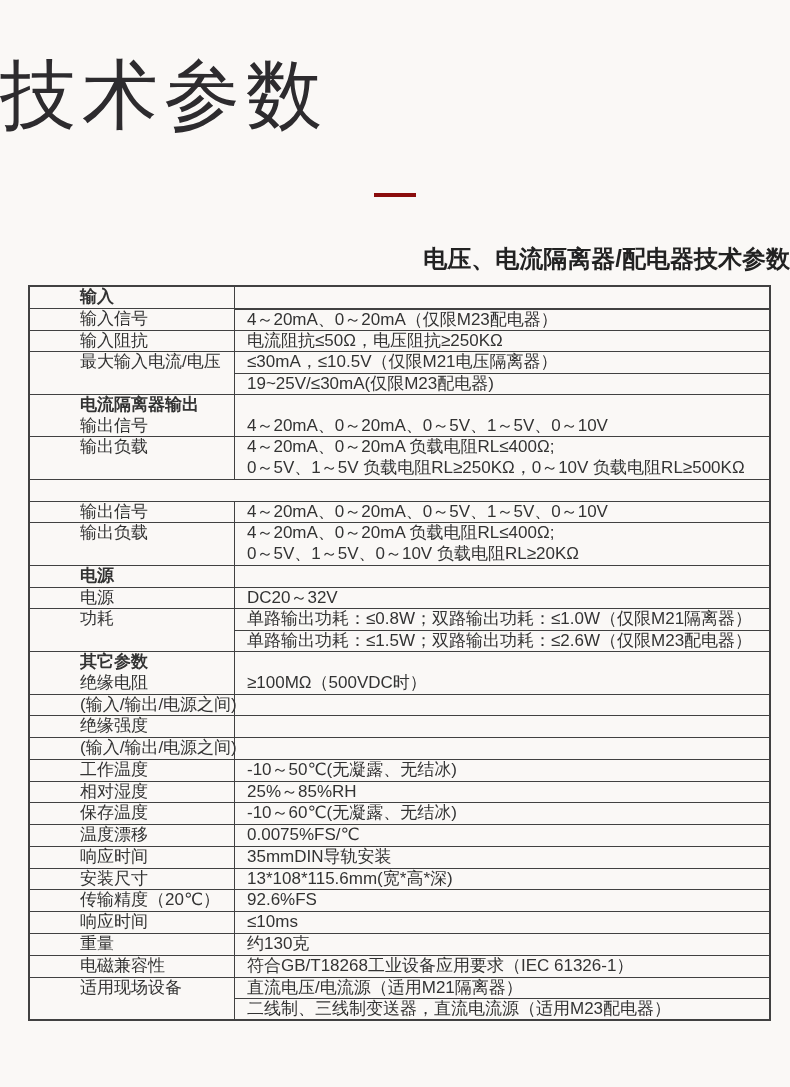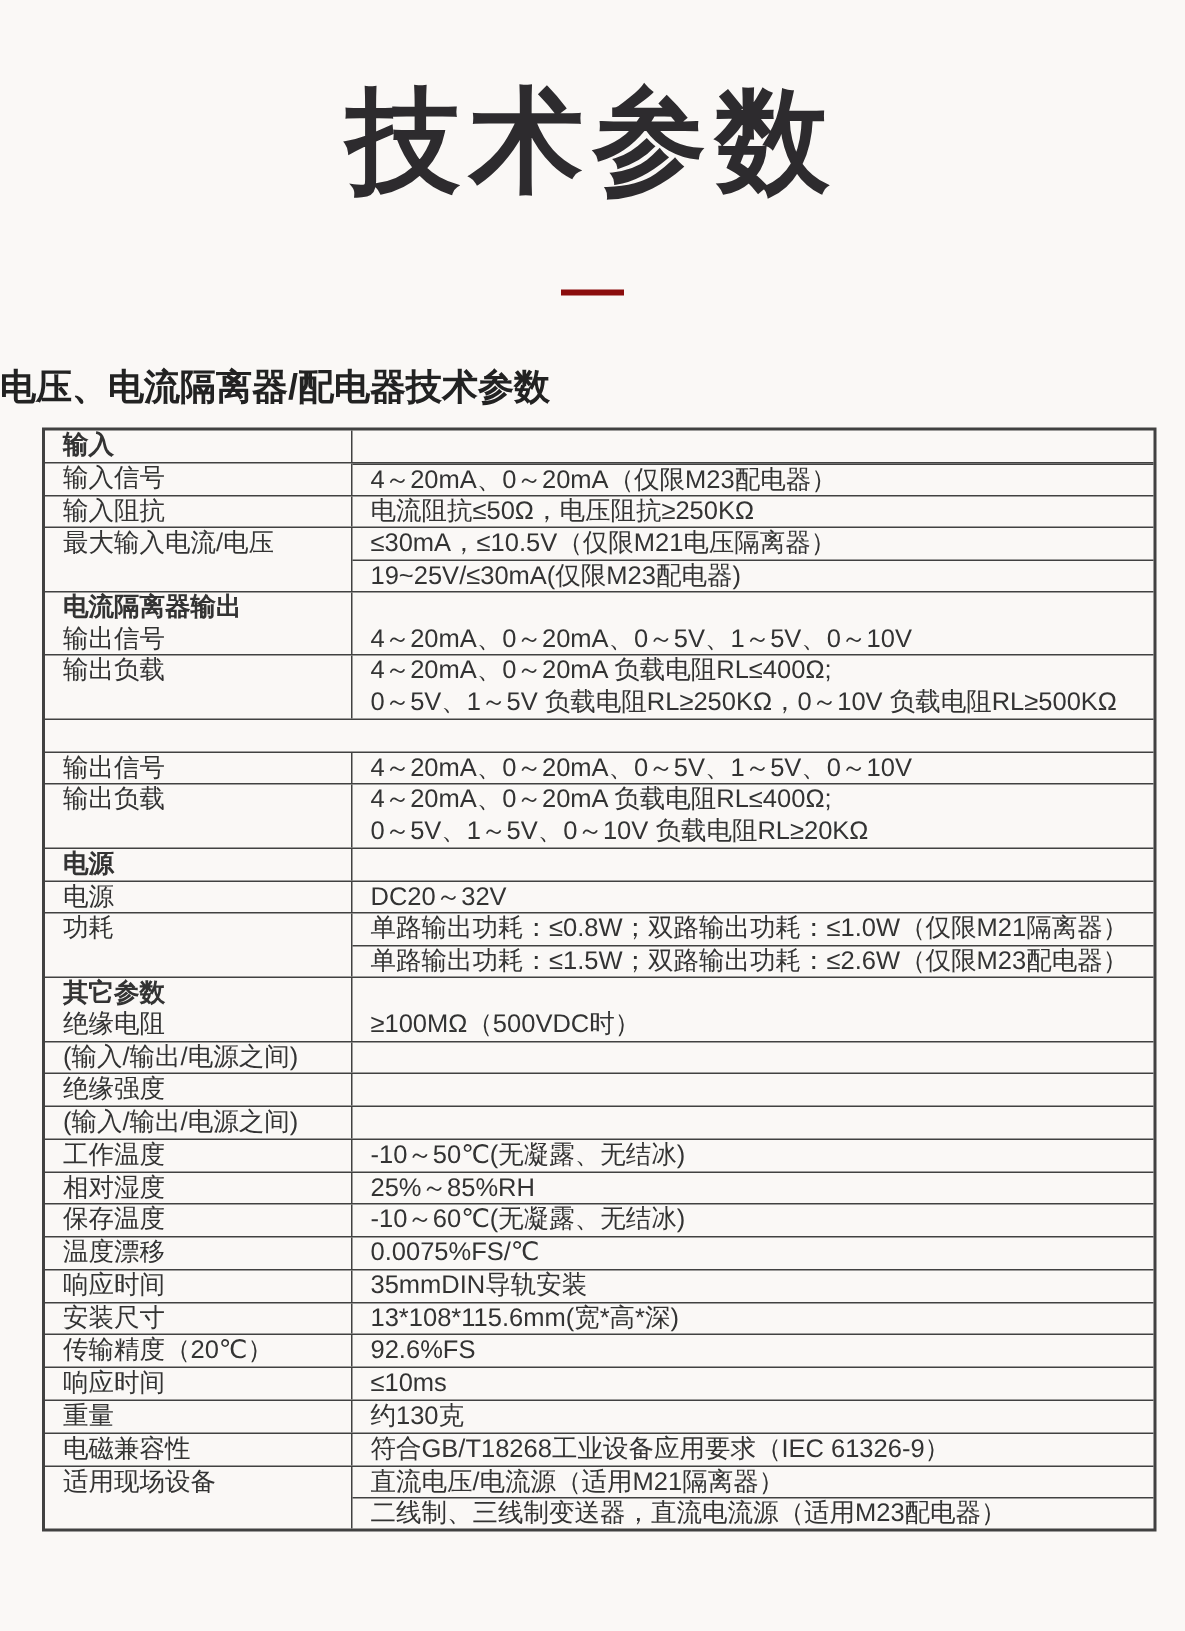--- a/index.html
+++ b/index.html
@@ -13,54 +13,54 @@
   html,body{width:790px;}
   body{
     width:790px;height:1087px;
     background:var(--bg);
     color:var(--ink);
     font-family:"Liberation Sans","DejaVu Sans",sans-serif;
     overflow:hidden;
   }
   .page-title{
     padding-top:50px;
-    text-align:center;
     font-size:76px;
     line-height:90px;
-    font-weight:700;
+    font-weight:400;
     letter-spacing:6px;
     color:var(--title-ink);
   }
   .title-divider{
     width:42px;height:4px;
     background:var(--accent);
     margin:53px auto 0 auto;
   }
   .page-subtitle{
     margin-top:47px;
-    text-align:left;
+    text-align:right;
     font-size:24px;
     line-height:30px;
     font-weight:700;
     color:#222222;
   }
   .spec-table{
     margin:11px 0 0 28px;
     width:743px;
     border:2px solid var(--border);
   }
   .trow{
     display:flex;
     border-top:1px solid var(--border);
   }
   .trow:first-child{border-top:none;}
   .tleft{
     flex:0 0 205px;
     width:205px;
     border-right:1px solid var(--border);
+    padding-left:38px;
   }
   .tright{flex:1 1 auto; min-width:0;}
   .tline{
     height:20.78px;
     line-height:20.78px;
     font-size:17px;
     white-space:nowrap;
     padding-left:12px;
   }
   .bold{font-weight:700;}
@@ -276,21 +276,21 @@
       </div>
       <div class="tright">
         <div class="tline">约130克</div>
       </div>
     </div>
     <div class="trow">
       <div class="tleft">
         <div class="tline">电磁兼容性</div>
       </div>
       <div class="tright">
-        <div class="tline">符合GB/T18268工业设备应用要求（IEC 61326-9）</div>
+        <div class="tline">符合GB/T18268工业设备应用要求（IEC 61326-1）</div>
       </div>
     </div>
     <div class="trow">
       <div class="tleft">
         <div class="tline">适用现场设备</div>
       </div>
       <div class="tright">
         <div class="tline">直流电压/电流源（适用M21隔离器）</div>
         <div class="tline vsep">二线制、三线制变送器，直流电流源（适用M23配电器）</div>
       </div>

